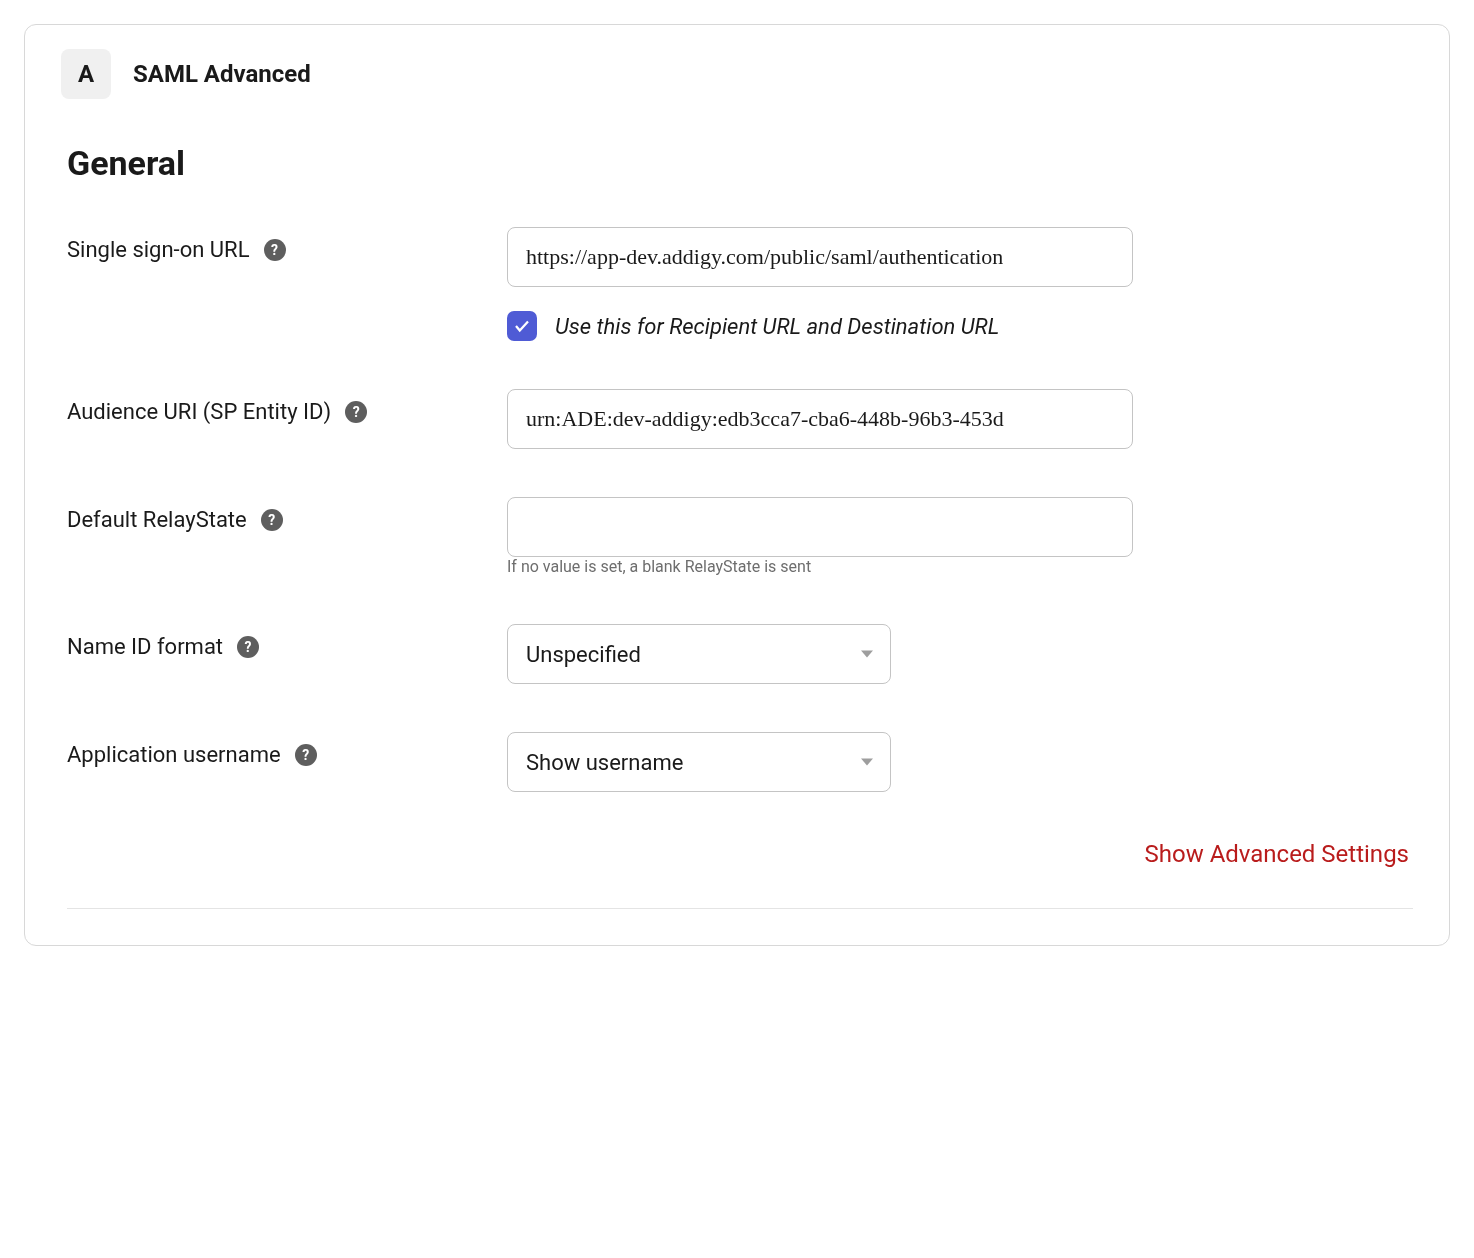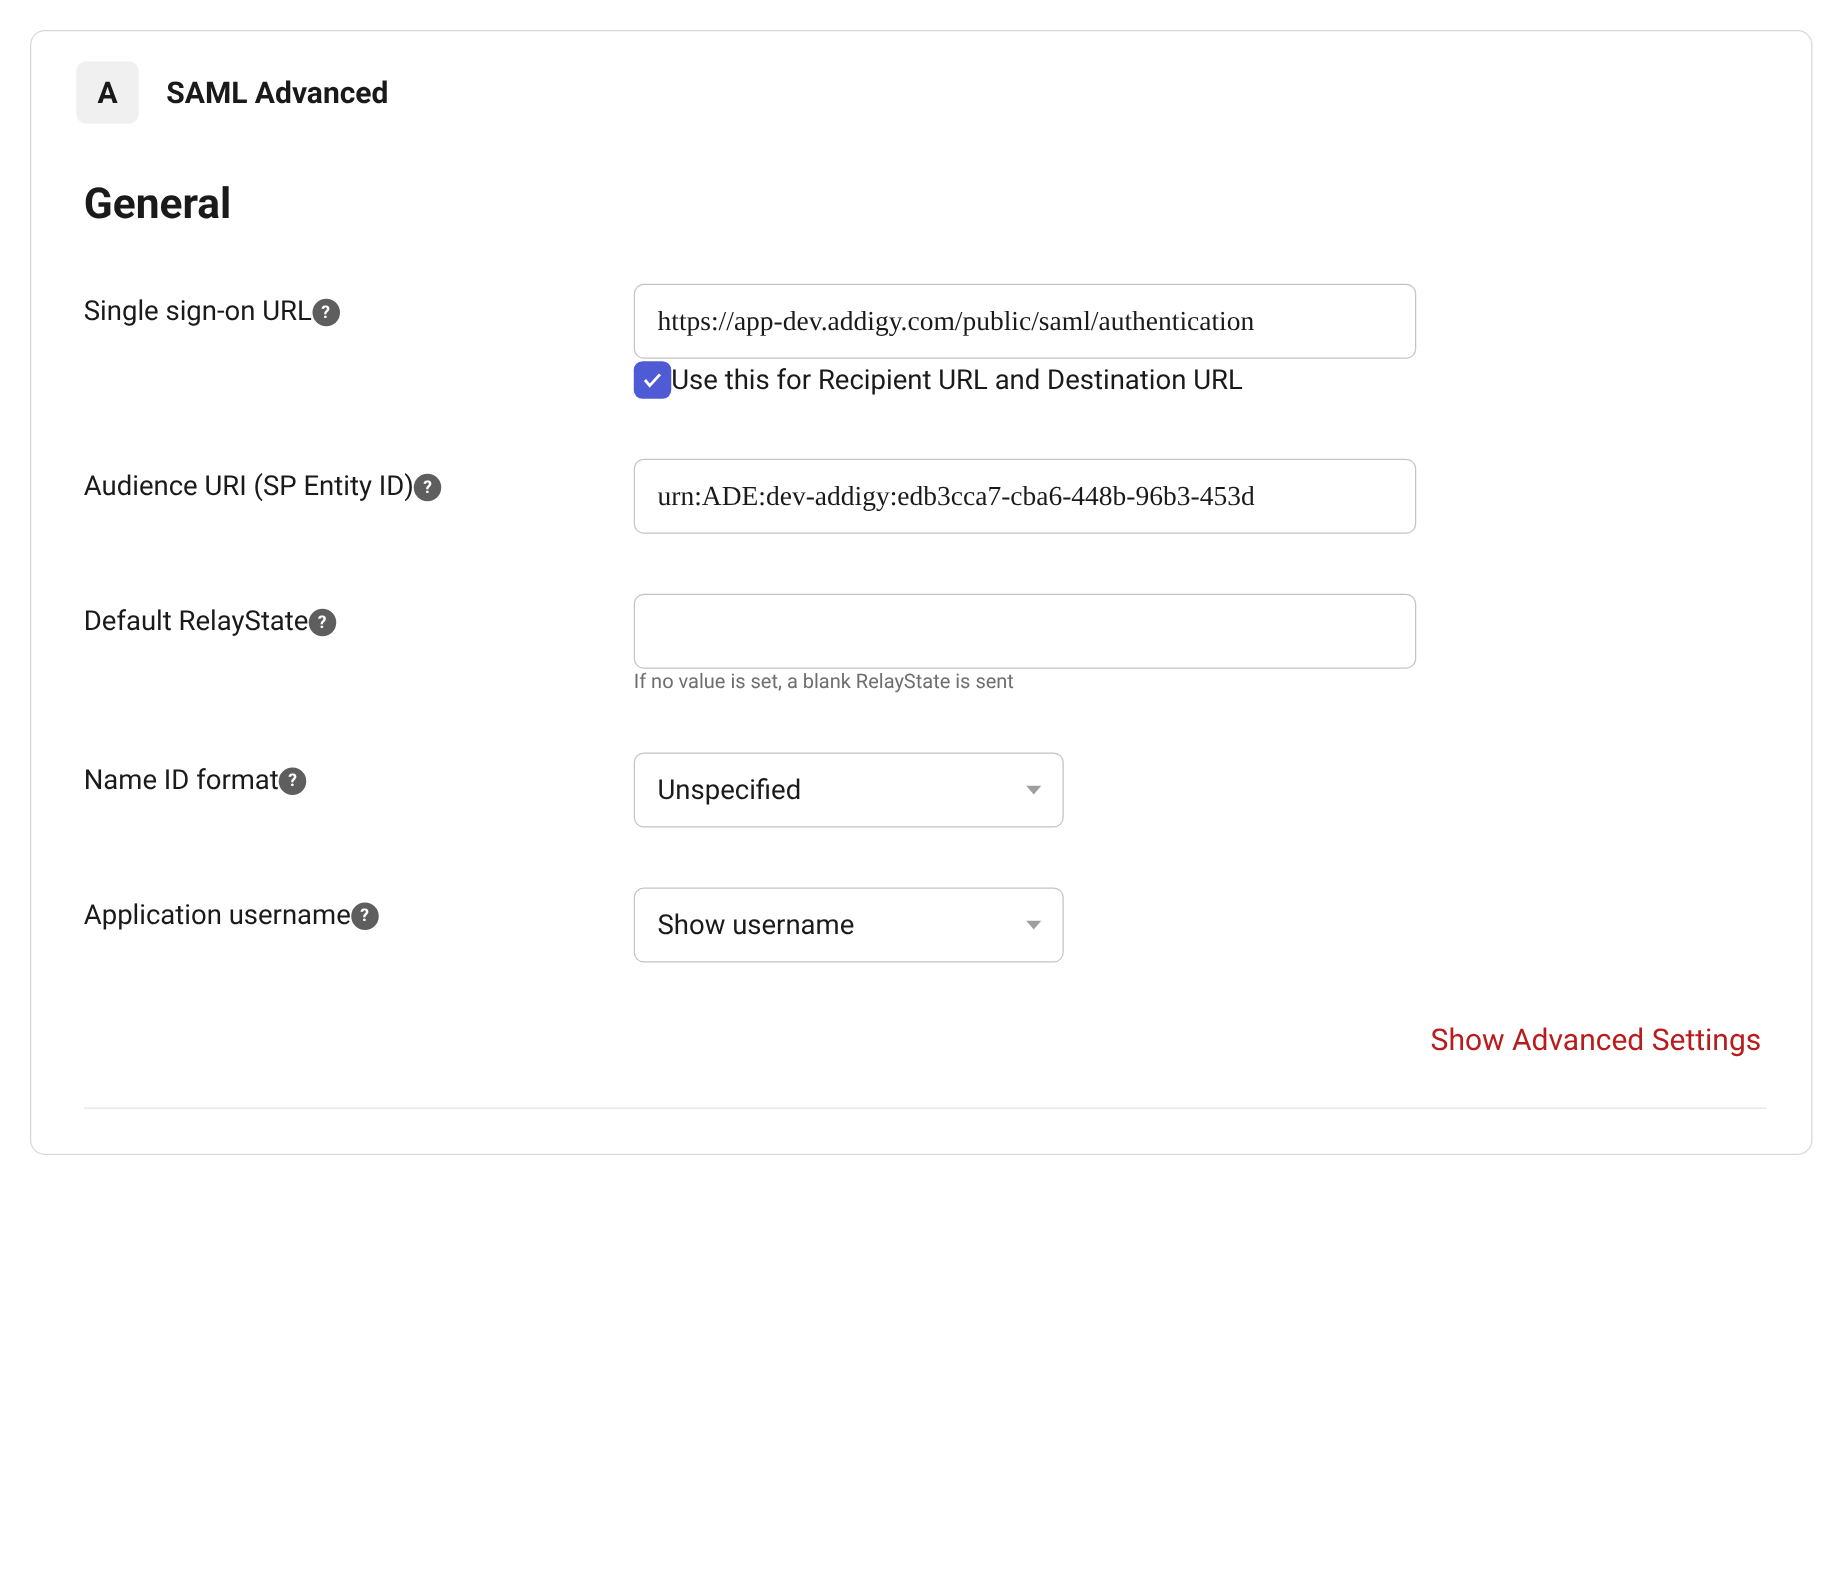--- a/index.html
+++ b/index.html
@@ -52,20 +52,21 @@
       display: flex;
       align-items: flex-start;
       margin-bottom: 48px;
       padding-left: 6px;
     }
     .label-col {
       width: 440px;
       flex-shrink: 0;
       display: flex;
       align-items: center;
+      gap: 14px;
       padding-top: 10px;
     }
     .field-label {
       font-size: 22px;
       color: #1a1a1a;
     }
     .help-icon {
       width: 22px;
       height: 22px;
       border-radius: 50%;
@@ -96,21 +97,23 @@
       overflow: hidden;
       white-space: nowrap;
       text-overflow: clip;
     }
     .text-input::placeholder {
       color: #1a1a1a;
     }
     .checkbox-row {
       display: flex;
       align-items: center;
-      margin-top: 2px;
+      gap: 18px;
+      margin-top: 24px;
+      font-style: italic;
     }
     .checkbox {
       width: 30px;
       height: 30px;
       border-radius: 7px;
       background: #4f5bd5;
       display: flex;
       align-items: center;
       justify-content: center;
       cursor: pointer;
@@ -122,21 +125,21 @@
       stroke: #fff;
       stroke-width: 3;
       fill: none;
     }
     .helper-text {
       color: #6e6e6e;
       font-size: 16px;
     }
     .select-wrap {
       position: relative;
-      width: 344px;
+      width: 384px;
     }
     .select {
       width: 100%;
       height: 60px;
       border: 1px solid #c4c4c4;
       border-radius: 8px;
       padding: 0 44px 0 18px;
       font-size: 22px;
       color: #1a1a1a;
       background: #fff;

